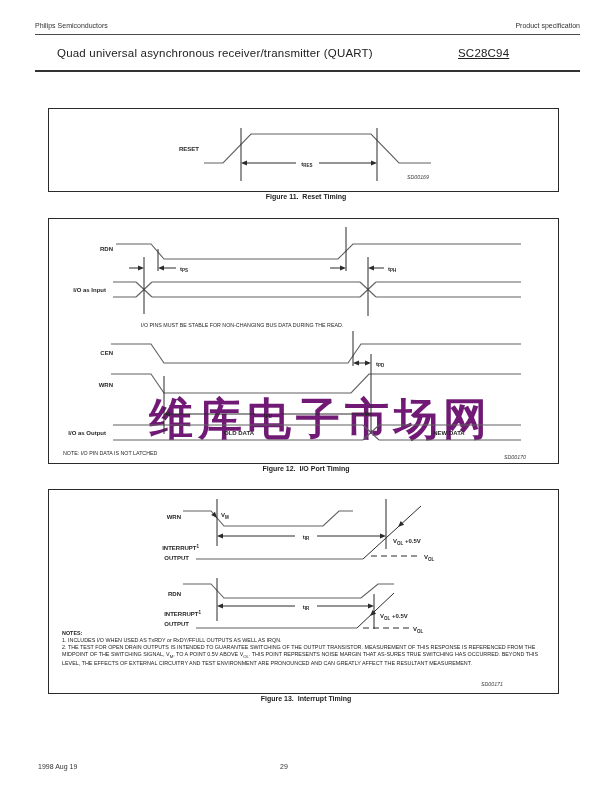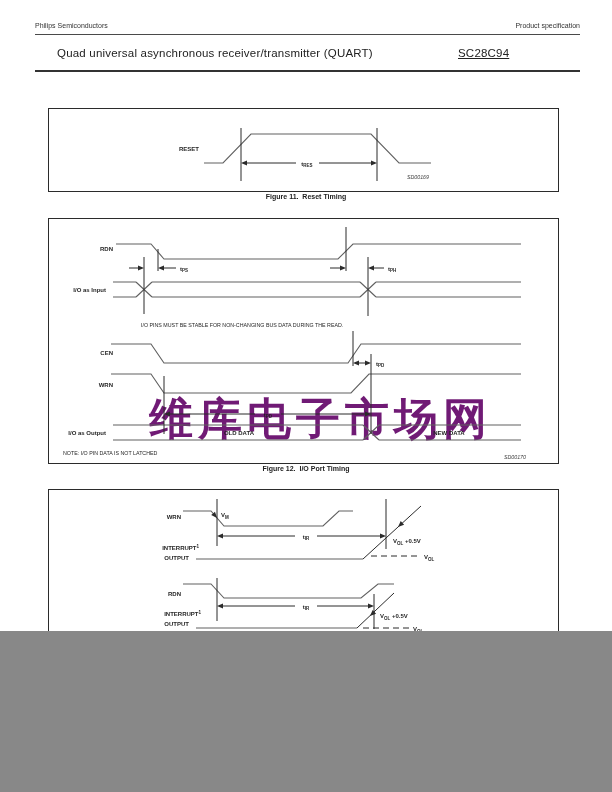--- a/index.html
+++ b/index.html
@@ -1,16 +1,16 @@
 <!DOCTYPE html>
 <html><head>
 <meta charset="utf-8">
 <style>
   html,body{margin:0;padding:0;background:#888;}
-  .page{position:relative;width:612px;height:631px;background:#ffffff;
+  .page{position:relative;width:612px;height:792px;background:#ffffff;
         font-family:"Liberation Sans",sans-serif;color:#1f1f1f;overflow:hidden;}
   .abs{position:absolute;}
   .hdr{font-size:7px;color:#333;}
   .rule1{height:1px;background:#4a4a4a;}
   .rule2{height:1.5px;background:#333;}
   .title{font-size:11.5px;color:#222;letter-spacing:0.2px;}
   .figbox{position:absolute;border:1.2px solid #2b2b2b;background:#fff;}
   .figbox svg{position:absolute;left:0;top:0;z-index:1;}
   .caption{position:absolute;left:0;right:0;text-align:center;font-size:7px;font-weight:bold;color:#222;white-space:pre;}
   .footer{font-size:7px;color:#333;}

